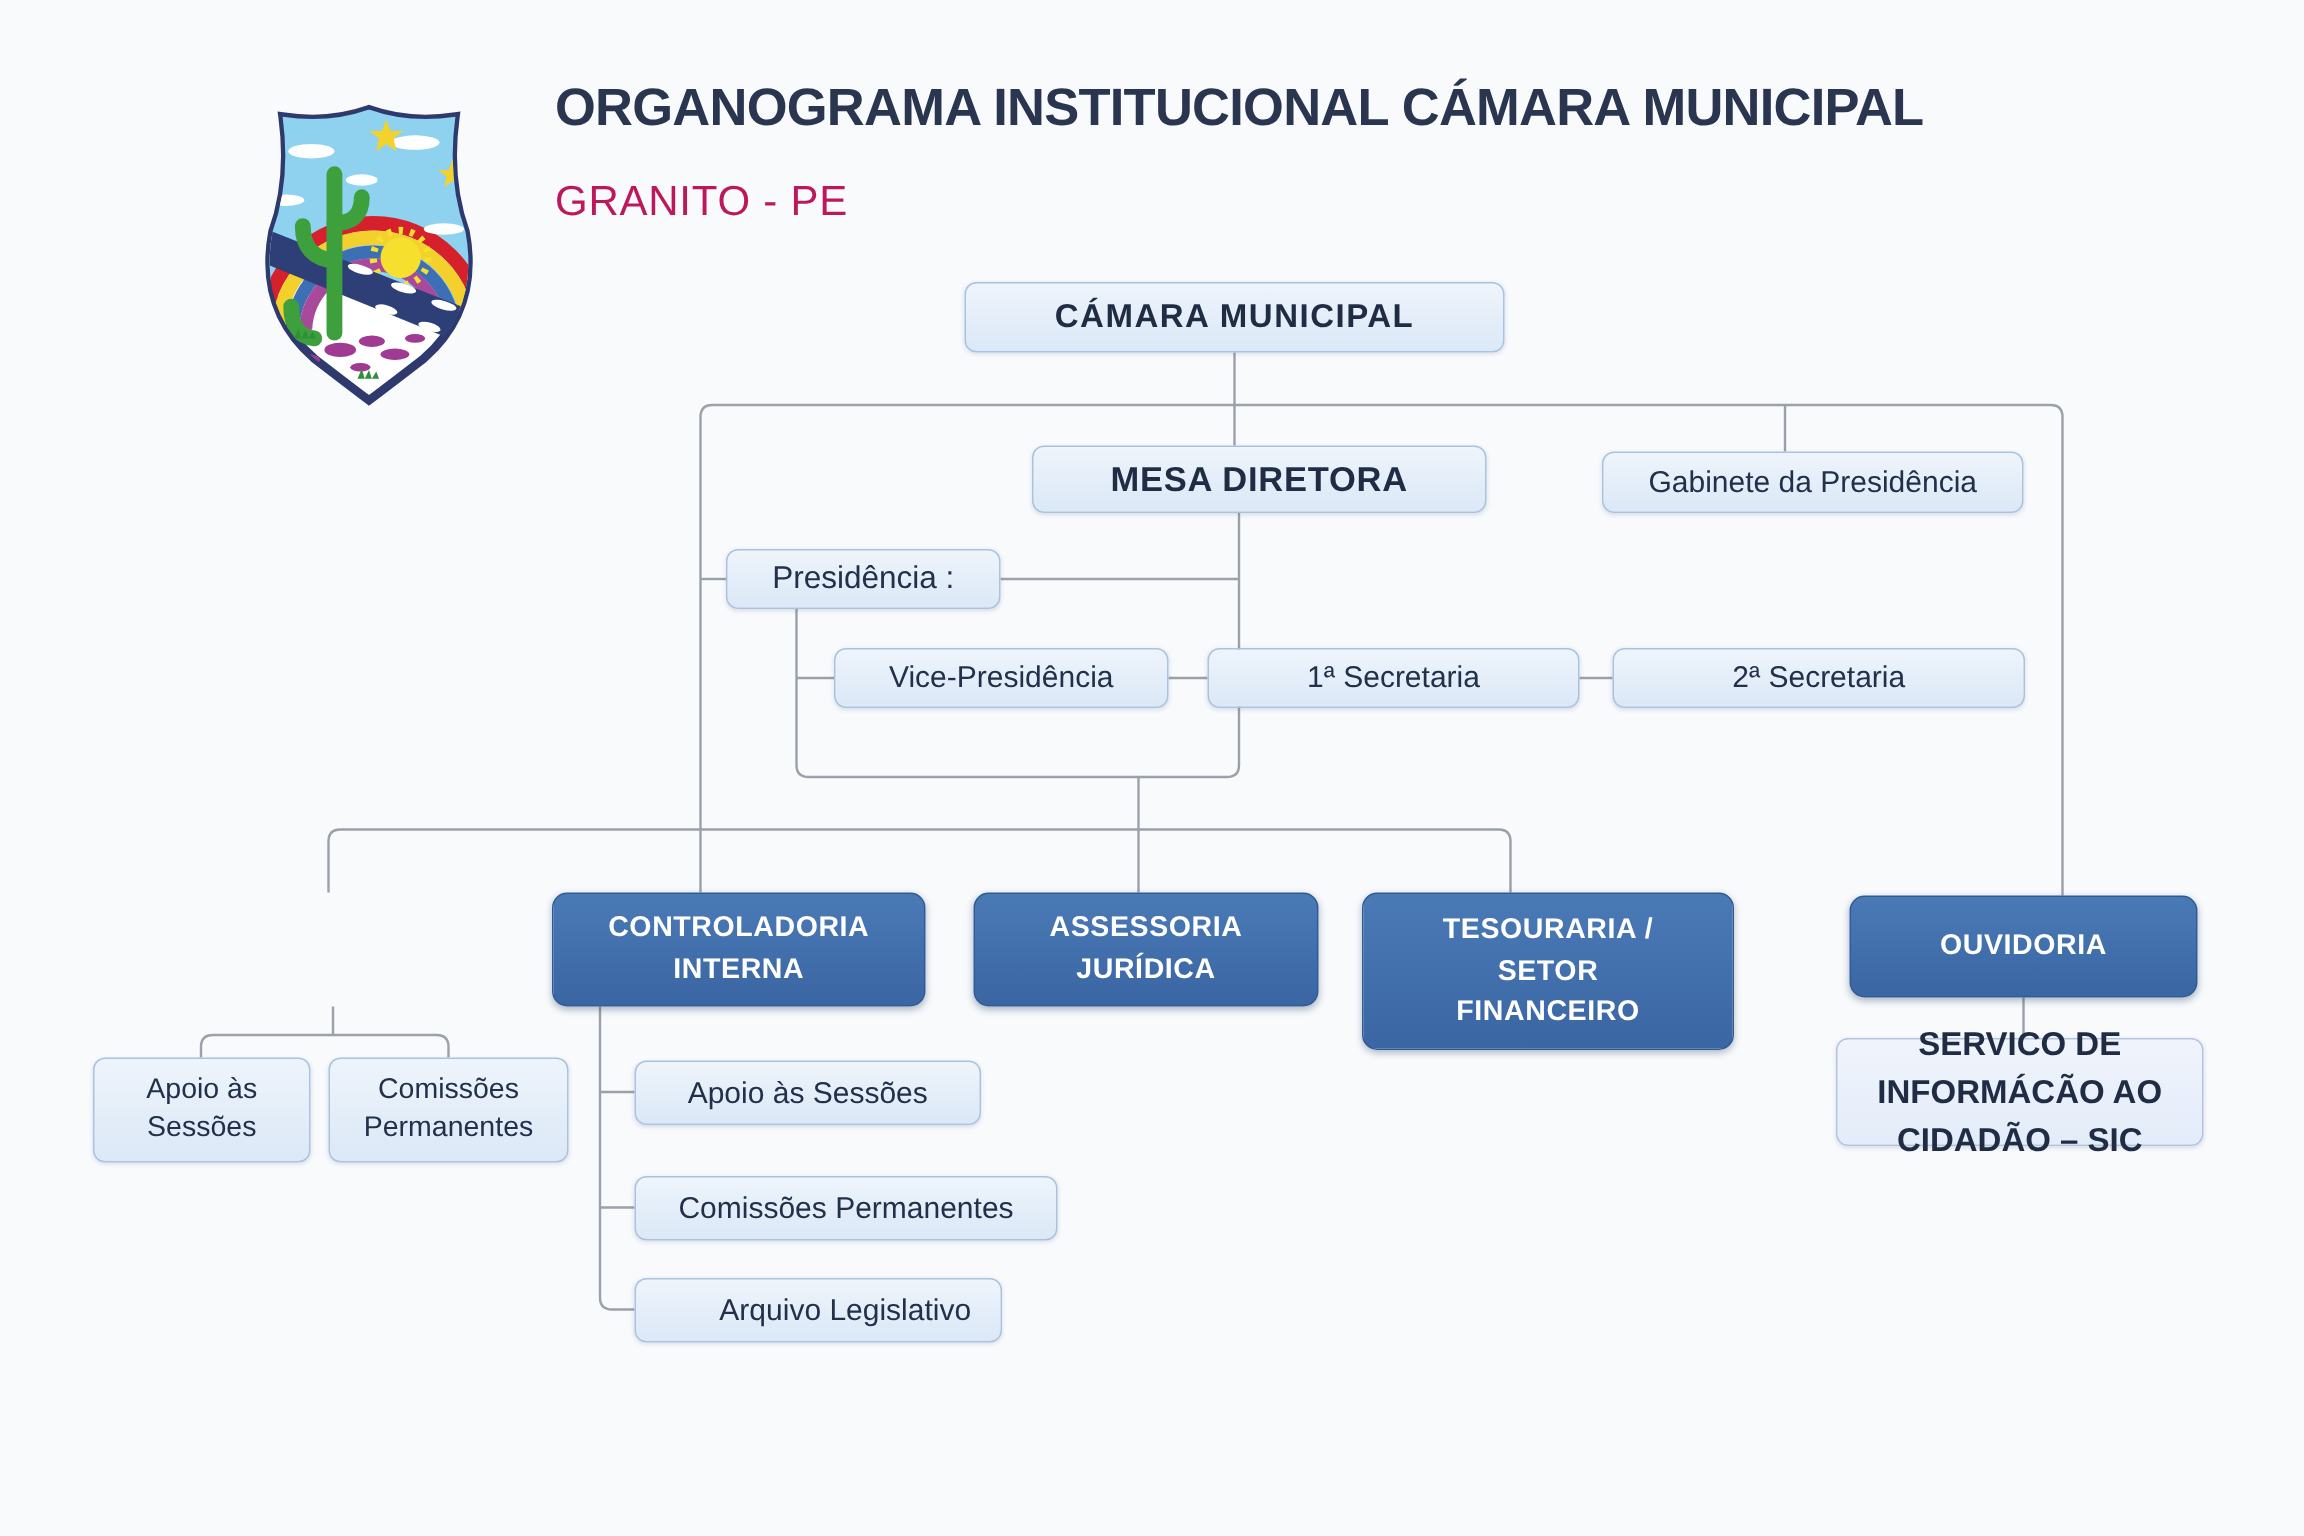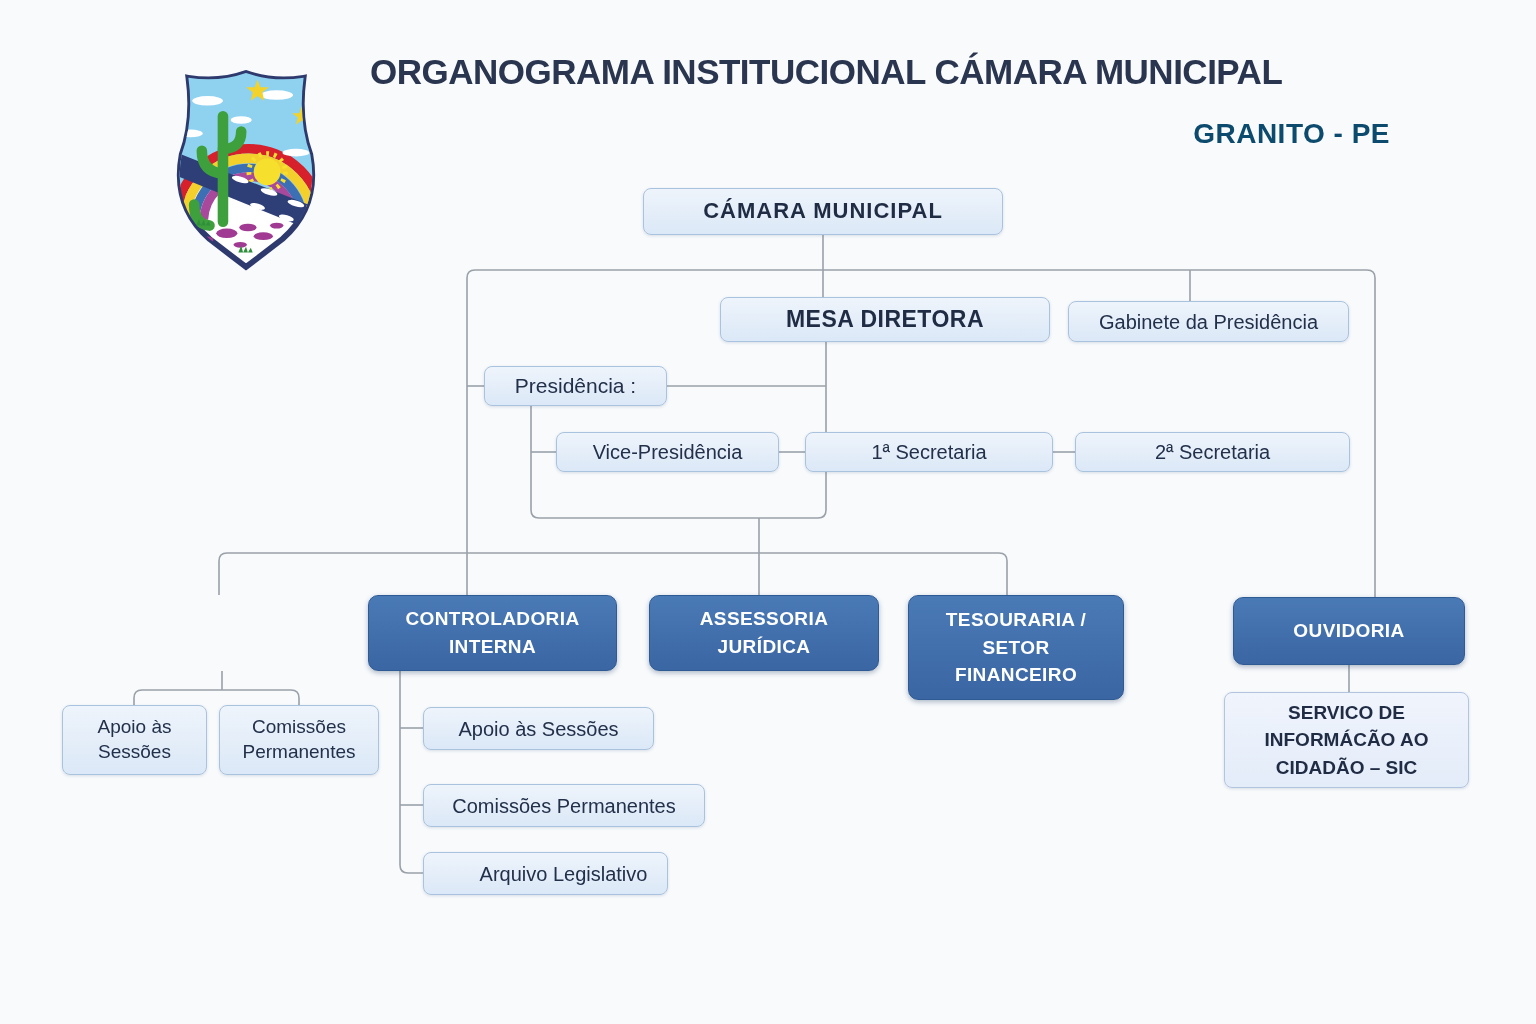--- a/index.html
+++ b/index.html
@@ -10,22 +10,22 @@
     position:relative;overflow:hidden;
   }
   .stage{position:absolute;left:0;top:0;width:1536px;height:1024px;}
   .title{
     position:absolute;left:370px;top:52px;width:1060px;
     text-align:left;font-size:35px;font-weight:bold;
     color:#2a3550;letter-spacing:-0.5px;
   }
   .subtitle{
     position:absolute;left:370px;top:118px;width:1020px;
-    text-align:right;font-size:28px;font-weight:700;
-    color:#0c4a6e;letter-spacing:0.5px;
+    text-align:left;font-size:28px;font-weight:400;
+    color:#be185d;letter-spacing:0.5px;
   }
   .node{
     position:absolute;display:flex;align-items:center;justify-content:center;
     text-align:center;box-sizing:border-box;line-height:1.3;
     color:#22304a;
   }
   .light{
     background:linear-gradient(180deg,#eef4fb 0%,#dbe8f7 100%);
     border:1px solid #a9c2dd;border-radius:8px;
     box-shadow:0 1px 3px rgba(70,95,135,0.18);
@@ -136,21 +136,21 @@
     <path class="conn" d="M400 671 L400 865 Q400 873 408 873 L423 873"></path>
     <path class="conn" d="M400 728 L423 728"></path>
     <path class="conn" d="M400 805 L423 805"></path>
     <path class="conn" d="M1349 665 L1349 692"></path>
   </svg>
 
   <div class="node light bold" style="left:643px;top:188px;width:360px;height:47px;font-size:22px;letter-spacing:1px;">
     <span>CÁMARA MUNICIPAL</span>
   </div>
 
-  <div class="node light bold" style="left:688px;top:297px;width:330px;height:45px;font-size:23px;letter-spacing:0.5px;margin-left:32px;">
+  <div class="node light bold" style="left:688px;top:297px;width:303px;height:45px;font-size:23px;letter-spacing:0.5px;">
     <span>MESA DIRETORA</span>
   </div>
   <div class="node light" style="left:1068px;top:301px;width:281px;height:41px;">
     <span>Gabinete da Presidência</span>
   </div>
 
   <div class="node light" style="left:484px;top:366px;width:183px;height:40px;font-size:21px;">
     <span>Presidência :</span>
   </div>
   <div class="node light" style="left:556px;top:432px;width:223px;height:40px;">
@@ -162,21 +162,21 @@
   <div class="node light" style="left:1075px;top:432px;width:275px;height:40px;">
     <span>2ª Secretaria</span>
   </div>
 
   <div class="node dark" style="left:368px;top:595px;width:249px;height:76px;padding:0 30px;">
     <span>CONTROLADORIA INTERNA</span>
   </div>
   <div class="node dark" style="left:649px;top:595px;width:230px;height:76px;padding:0 34px;text-align:center;">
     <span>ASSESSORIA JURÍDICA</span>
   </div>
-  <div class="node dark" style="left:908px;top:595px;width:216px;height:105px;padding:0 34px;">
+  <div class="node dark" style="left:908px;top:595px;width:248px;height:105px;padding:0 34px;">
     <span>TESOURARIA / SETOR FINANCEIRO</span>
   </div>
   <div class="node dark" style="left:1233px;top:597px;width:232px;height:68px;">
     <span>OUVIDORIA</span>
   </div>
 
   <div class="node light" style="left:62px;top:705px;width:145px;height:70px;font-size:19px;">
     <span>Apoio às Sessões</span>
   </div>
   <div class="node light" style="left:219px;top:705px;width:160px;height:70px;font-size:19px;">
@@ -184,17 +184,17 @@
   </div>
   <div class="node light" style="left:423px;top:707px;width:231px;height:43px;">
     <span>Apoio às Sessões</span>
   </div>
   <div class="node light" style="left:423px;top:784px;width:282px;height:43px;">
     <span>Comissões Permanentes</span>
   </div>
   <div class="node light" style="left:423px;top:852px;width:245px;height:43px;padding-left:36px;">
     <span>Arquivo Legislativo</span>
   </div>
-  <div class="node lighter bold" style="left:1224px;top:692px;width:245px;height:96px;font-size:19px;padding:0 14px;line-height:1.45;">
+  <div class="node lighter bold" style="left:1224px;top:692px;width:245px;height:72px;font-size:22px;padding:0 14px;line-height:1.45;">
     <span>SERVICO DE INFORMÁCÃO AO CIDADÃO – SIC</span>
   </div>
 
 </div>
 
 </body></html>

